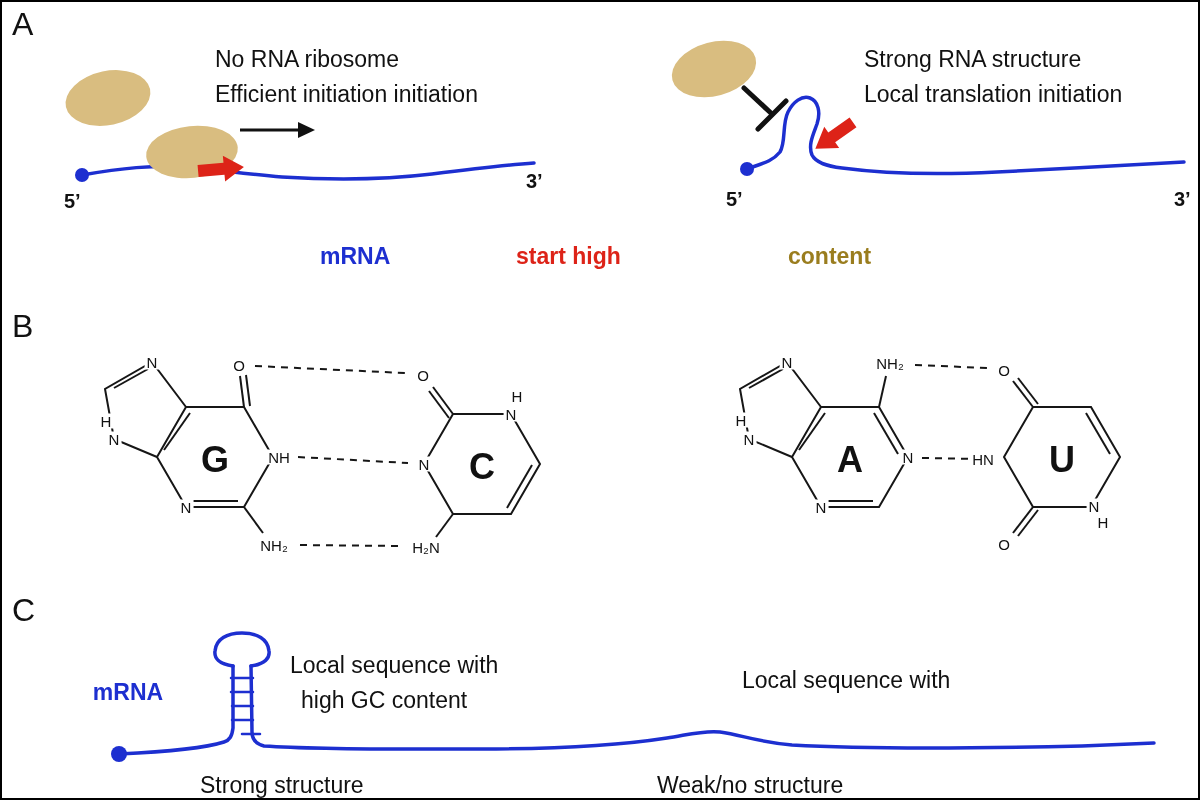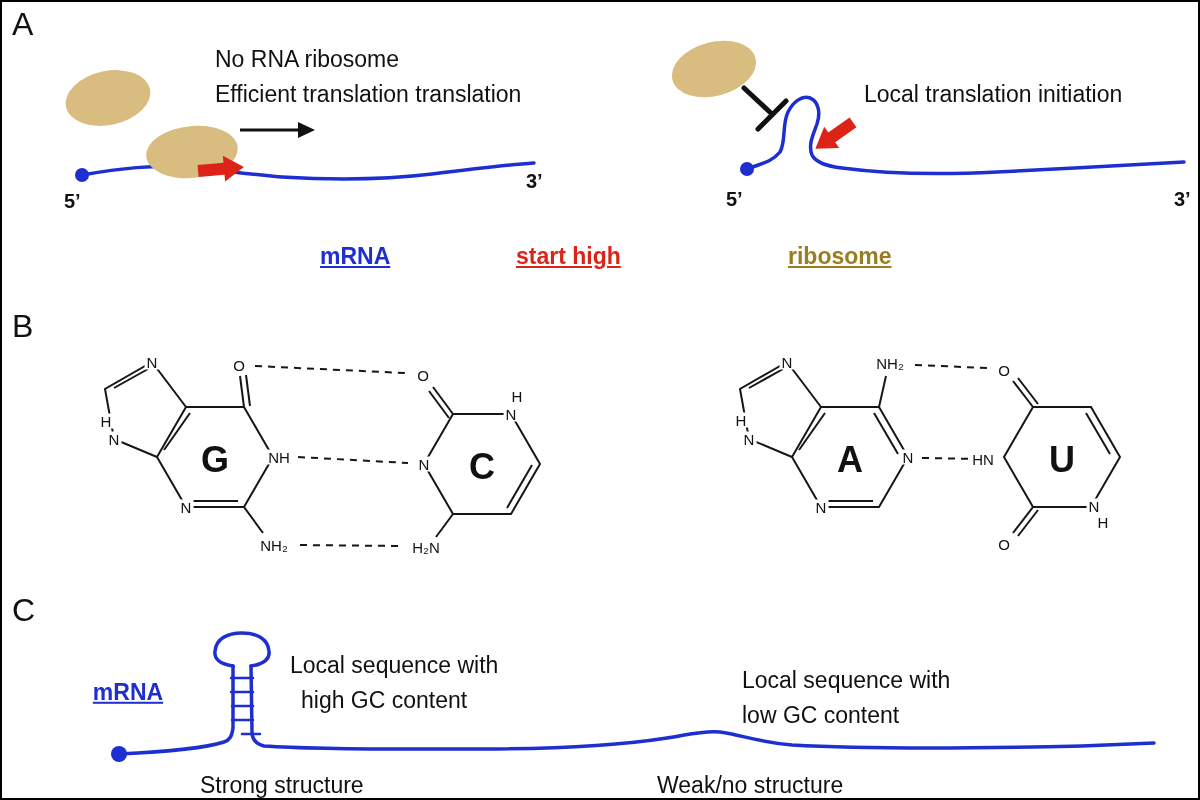--- a/index.html
+++ b/index.html
@@ -7,21 +7,21 @@
     position:relative;width:1200px;height:800px;background:#ffffff;
     border:2px solid #000;box-sizing:border-box;overflow:hidden;
     font-family:"Liberation Sans", sans-serif;color:#111;
   }
   .art{position:absolute;left:0;top:0;}
   .txt{position:absolute;white-space:nowrap;line-height:1.15;}
   .ctr{transform:translate(-50%,-50%);}
   .panel-letter{font-size:32px;font-weight:500;}
   .cap{font-size:23px;}
   .prime{font-size:20px;font-weight:bold;}
-  .legend{font-size:23px;font-weight:bold;text-decoration:underline;}
+  .legend{font-size:23px;font-weight:bold;}
   .blue{color:#1d2fd0;}
   .red{color:#dd2318;}
   .olive{color:#9a7d1e;}
   .atom{font-size:15px;background:#fff;padding:0 2px;line-height:1;}
   .base{font-size:36px;font-weight:bold;background:transparent;}
 </style>
 </head>
 <body>
 
 <div class="page">
@@ -113,29 +113,30 @@
         <line x1="229" y1="690" x2="251" y2="690"></line>
         <line x1="230" y1="704" x2="251" y2="704"></line>
         <line x1="230" y1="718" x2="251" y2="718"></line>
         <line x1="240" y1="732" x2="258" y2="732"></line>
       </g>
     </g>
   </svg>
 
   <span class="txt panel-letter" style="left:10px;top:4px">A</span>
   <span class="txt cap" style="left:213px;top:44px">No RNA ribosome</span>
-  <span class="txt cap" style="left:213px;top:79px">Efficient translation translation</span>
+  <span class="txt cap" style="left:213px;top:79px">Efficient initiation initiation</span>
   <span class="txt prime" style="left:62px;top:188px">5’</span>
   <span class="txt prime" style="left:524px;top:168px">3’</span>
+  <span class="txt cap" style="left:862px;top:44px">Strong RNA structure</span>
   <span class="txt cap" style="left:862px;top:79px">Local translation initiation</span>
   <span class="txt prime" style="left:724px;top:186px">5’</span>
   <span class="txt prime" style="left:1172px;top:186px">3’</span>
   <span class="txt legend blue" style="left:318px;top:241px">mRNA</span>
   <span class="txt legend red" style="left:514px;top:241px">start high</span>
-  <span class="txt legend olive" style="left:786px;top:241px">ribosome</span>
+  <span class="txt legend olive" style="left:786px;top:241px">content</span>
 
   <span class="txt panel-letter" style="left:10px;top:306px">B</span>
 
   <span class="txt atom ctr" style="left:150px;top:360px">N</span>
   <span class="txt atom ctr" style="left:104px;top:419px">H</span>
   <span class="txt atom ctr" style="left:112px;top:437px">N</span>
   <span class="txt atom ctr" style="left:184px;top:505px">N</span>
   <span class="txt atom ctr" style="left:237px;top:363px">O</span>
   <span class="txt atom ctr" style="left:277px;top:455px">NH</span>
   <span class="txt atom ctr" style="left:272px;top:543px">NH₂</span>
@@ -161,17 +162,16 @@
   <span class="txt atom ctr" style="left:1002px;top:542px">O</span>
   <span class="txt atom ctr" style="left:1092px;top:504px">N</span>
   <span class="txt atom ctr" style="left:1101px;top:520px">H</span>
   <span class="txt base ctr" style="left:1060px;top:458px">U</span>
 
   <span class="txt panel-letter" style="left:10px;top:590px">C</span>
   <span class="txt legend blue ctr" style="left:126px;top:690px">mRNA</span>
   <span class="txt cap" style="left:288px;top:650px">Local sequence with</span>
   <span class="txt cap" style="left:299px;top:685px">high GC content</span>
   <span class="txt cap" style="left:740px;top:665px">Local sequence with</span>
-  <span class="txt cap" style="left:740px;top:700px">low GC content</span>
   <span class="txt cap" style="left:655px;top:770px">Weak/no structure</span>
   <span class="txt cap" style="left:198px;top:770px">Strong structure</span>
 
 </div>
 
 </body></html>

